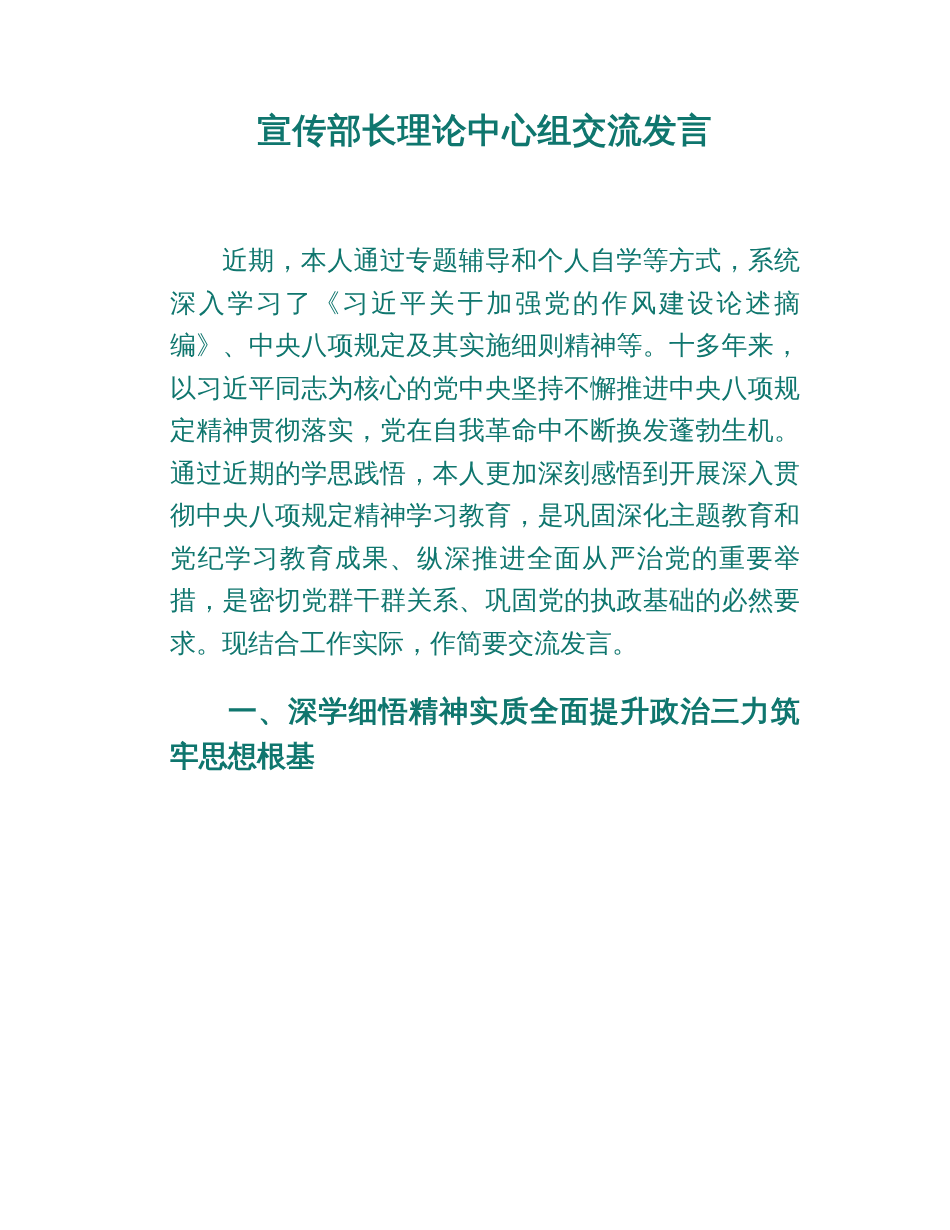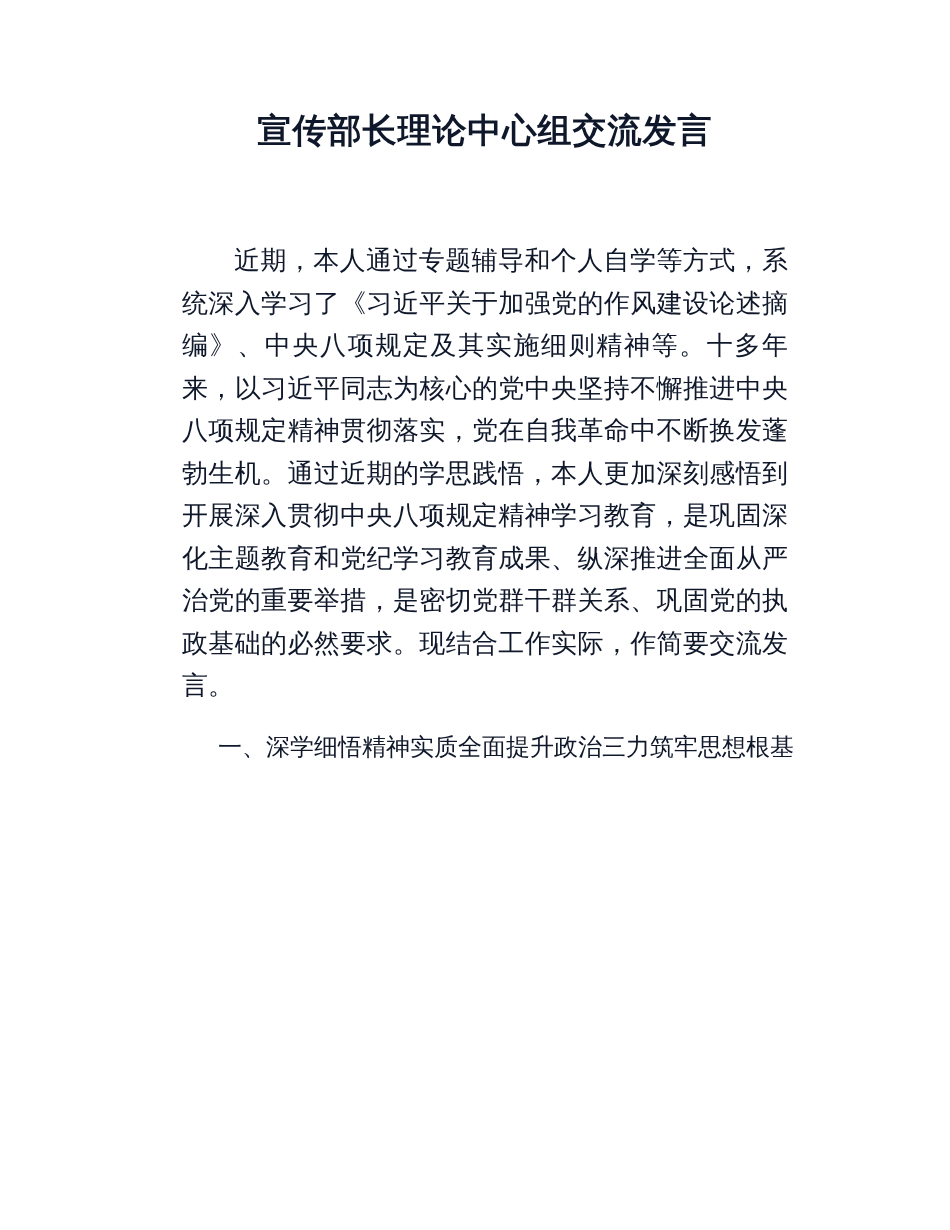--- a/index.html
+++ b/index.html
@@ -5,56 +5,56 @@
   html, body {
     margin: 0;
     padding: 0;
     background: #ffffff;
   }
   .page {
     position: relative;
     width: 812px;
     height: 1230px;
     background: #ffffff;
-    color: #0f172a;
+    color: #0f766e;
     overflow: hidden;
     font-family: "Liberation Serif", "DejaVu Serif", serif;
   }
   .doc-title {
     width: 630px;
     margin: 106px 150px 0 170px;
     text-align: center;
     font-size: 34px;
     line-height: 50px;
     font-weight: 700;
     font-family: "Liberation Serif", "DejaVu Serif", serif;
     letter-spacing: 1px;
   }
   .doc-body {
     width: 630px;
     margin-left: 170px;
     margin-right: 150px;
   }
   .para {
-    margin: 12px;
+    margin: 0;
     font-size: 26px;
     line-height: 42.5px;
     text-align: justify;
     text-justify: inter-ideograph;
     text-indent: 2em;
     font-weight: 400;
   }
   .para-first {
     margin-top: 84px;
   }
   .section-heading {
-    margin: 16px 0 15px 0;
-    font-size: 24px;
+    margin: 24px 0 15px 0;
+    font-size: 29px;
     line-height: 45px;
-    font-weight: 400;
+    font-weight: 700;
     font-family: "Liberation Sans", "DejaVu Sans", sans-serif;
     text-align: justify;
     text-indent: 2em;
   }
 </style>
 </head>
 <body>
 
 <div class="page">
   <h1 class="doc-title">宣传部长理论中心组交流发言</h1>

